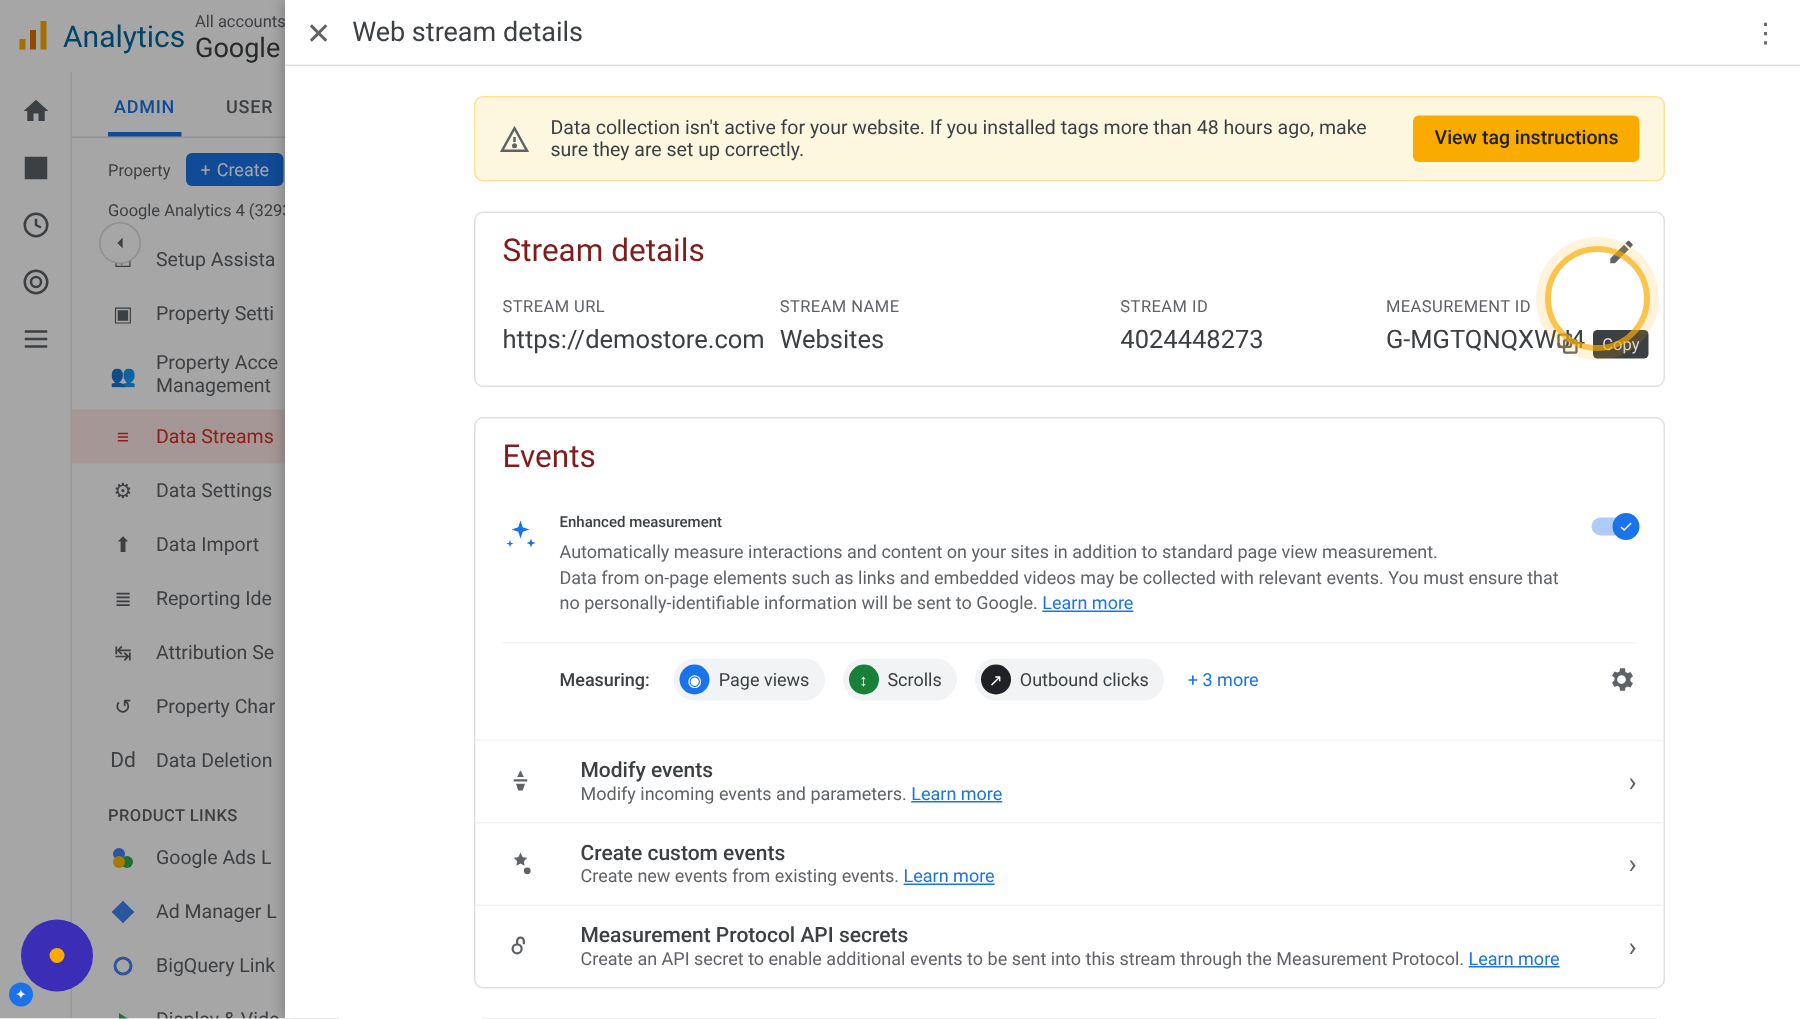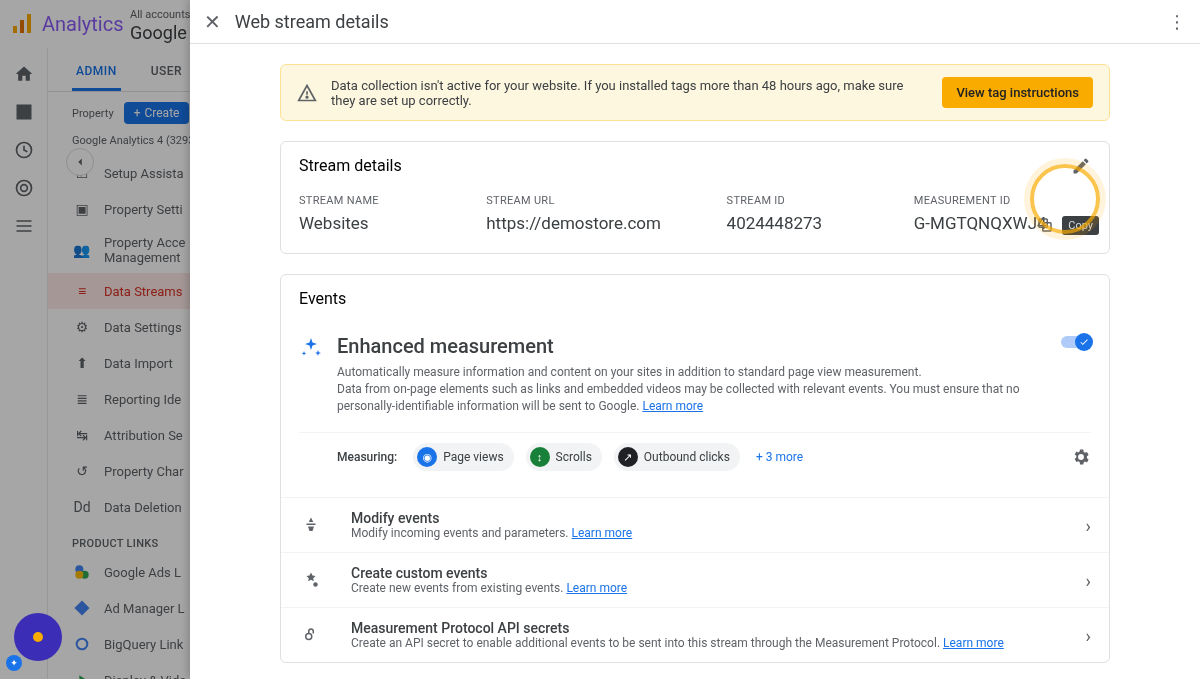--- a/index.html
+++ b/index.html
@@ -2,21 +2,21 @@
 <html><head>
 <meta charset="utf-8">
 <style>
 * { box-sizing: border-box; margin: 0; padding: 0; }
 body { font-family: 'Google Sans', Roboto, Arial, sans-serif; font-size: 13px; color: #3c4043; background: #fff; width: 1200px; height: 679px; overflow: hidden; position: relative; }
 .backdrop { position: absolute; top: 0; left: 0; width: 100%; height: 100%; background: #fff; }
 .sidebar-rail { position: absolute; left: 0; top: 0; width: 48px; height: 100%; background: #fff; display: flex; flex-direction: column; align-items: center; padding-top: 62px; gap: 14px; border-right: 1px solid #e8eaed; z-index: 2; }
 .rail-icon { width: 24px; height: 24px; display: flex; align-items: center; justify-content: center; color: #5f6368; cursor: pointer; }
 .brand-row { position: absolute; top: 0; left: 0; height: 48px; width: 100%; display: flex; align-items: center; padding-left: 10px; background: #fff; z-index: 3; }
 .brand-logo { width: 24px; height: 24px; margin-right: 8px; }
-.brand-text { font-size: 20px; color: #8b5cf6; font-weight: 400; }
+.brand-text { font-size: 20px; color: #0369a1; font-weight: 400; }
 .admin-area { position: absolute; left: 48px; top: 48px; width: 480px; height: calc(100% - 48px); background: #fff; z-index: 2; }
 .admin-tabs { display: flex; gap: 26px; padding: 10px 24px 0; border-bottom: 1px solid #e0e0e0; }
 .admin-tab { font-size: 12px; font-weight: 500; color: #5f6368; padding: 6px 4px 10px; cursor: pointer; letter-spacing: 0.5px; }
 .admin-tab.active { color: #1a73e8; border-bottom: 3px solid #1a73e8; }
 .prop-row { display: flex; align-items: center; gap: 10px; padding: 10px 24px; font-size: 11px; color: #5f6368; }
 .create-btn { background: #1a73e8; color: #fff; border-radius: 4px; padding: 4px 10px; font-size: 12px; display: inline-flex; align-items: center; gap: 4px; }
 .prop-name { padding: 0 24px 8px; font-size: 11px; color: #5f6368; }
 .setting-list { list-style: none; }
 .setting-item { display: flex; align-items: center; gap: 12px; padding: 8px 24px; font-size: 13px; color: #5f6368; cursor: pointer; min-height: 34px; }
 .setting-item.active { background: #fce8e6; color: #d93025; border-radius: 0 16px 16px 0; margin-right: 8px; }
@@ -25,40 +25,40 @@
 .section-header { font-size: 11px; color: #5f6368; font-weight: 500; padding: 12px 24px 4px; letter-spacing: 0.3px; }
 .back-circle { position: absolute; left: 66px; top: 148px; width: 28px; height: 28px; border-radius: 50%; background: #fff; border: 1px solid #dadce0; display: flex; align-items: center; justify-content: center; z-index: 5; cursor: pointer; }
 .top-breadcrumb { position: absolute; top: 8px; left: 130px; font-size: 11px; color: #5f6368; z-index: 3; }
 .top-title { position: absolute; top: 22px; left: 130px; font-size: 18px; color: #3c4043; z-index: 3; }
 .scrim { position: absolute; top: 0; left: 0; width: 100%; height: 100%; background: rgba(0,0,0,0.35); z-index: 8; }
 .panel { position: absolute; top: 0; right: 0; width: 1010px; height: 100%; background: #fff; z-index: 10; display: flex; flex-direction: column; box-shadow: -2px 0 8px rgba(0,0,0,0.2); }
 .panel-header { height: 44px; display: flex; align-items: center; padding: 0 14px; border-bottom: 1px solid #e0e0e0; }
 .close-x { font-size: 20px; color: #5f6368; cursor: pointer; margin-right: 14px; }
 .panel-title { font-size: 18px; color: #3c4043; font-weight: 400; flex: 1; }
 .more-dots { font-size: 18px; color: #5f6368; cursor: pointer; }
-.panel-body { flex: 1; overflow-y: auto; padding: 20px 90px 20px 90px; background: #fff; }
+.panel-body { flex: 1; overflow-y: auto; padding: 20px 90px 20px 90px; background: #fff; margin-left: 36px; }
 .warning-bar { background: #fef7e0; border: 1px solid #fde293; border-radius: 6px; padding: 12px 16px; display: flex; align-items: center; gap: 14px; margin-bottom: 20px; }
 .warning-icon { width: 20px; height: 20px; }
 .warning-text { flex: 1; font-size: 13px; color: #3c4043; }
 .warning-btn { background: #f9ab00; color: #202124; font-size: 13px; font-weight: 500; padding: 8px 14px; border-radius: 4px; cursor: pointer; }
 .card { border: 1px solid #e0e0e0; border-radius: 6px; margin-bottom: 20px; background: #fff; }
-.card-head { padding: 14px 18px; font-size: 16px; color: #000000; display: flex; align-items: flex-start; justify-content: space-between; }
+.card-head { padding: 14px 18px; font-size: 21px; color: #7f1d1d; display: flex; align-items: center; justify-content: space-between; }
 .pencil-icon { width: 20px; height: 20px; color: #5f6368; cursor: pointer; }
 .stream-grid { display: grid; grid-template-columns: 1fr 1.3fr 1fr 1fr; padding: 4px 18px 20px; gap: 10px; position: relative; }
 .str-label { font-size: 11px; color: #5f6368; letter-spacing: 0.3px; margin-bottom: 6px; }
 .str-value { font-size: 17px; color: #3c4043; font-weight: 400; }
 .copy-area { position: absolute; right: 10px; top: 20px; display: flex; align-items: center; gap: 2px; }
 .copy-icon-btn { width: 30px; height: 30px; display: flex; align-items: center; justify-content: center; cursor: pointer; color: #5f6368; }
 .copy-tip { background: #3c4043; color: #dadce0; font-size: 11px; padding: 3px 6px; border-radius: 3px; }
 .highlight-ring { position: absolute; width: 70px; height: 70px; border: 4px solid #f9ab00; border-radius: 50%; right: 100px; top: 164px; z-index: 20; opacity: 0.7; pointer-events: none; box-shadow: 0 0 0 6px rgba(249,171,0,0.2); }
 .event-body { padding: 0 18px 12px; }
 .enh-row { display: flex; align-items: flex-start; gap: 14px; padding: 12px 0 8px; }
 .sparkle-icon { width: 24px; height: 24px; margin-top: 2px; }
 .enh-content { flex: 1; }
-.enh-title { font-size: 20px; color: #3c4043; font-weight: 500; margin-bottom: 6px; }
+.enh-title { font-size: 10px; color: #3c4043; font-weight: 500; margin-bottom: 6px; }
 .enh-desc { font-size: 12px; color: #5f6368; line-height: 1.4; }
 .learn-more { color: #1a73e8; text-decoration: underline; cursor: pointer; }
 .toggle-on { width: 30px; height: 16px; position: relative; }
 .toggle-track { width: 28px; height: 12px; background: #aecbfa; border-radius: 6px; position: absolute; top: 2px; }
 .toggle-knob { width: 18px; height: 18px; background: #1a73e8; border-radius: 50%; position: absolute; right: -2px; top: -1px; display:flex; align-items:center; justify-content:center; }
 .measuring-row { display: flex; align-items: center; gap: 12px; padding: 10px 0 14px 38px; border-top: 1px solid #f1f3f4; margin-top: 10px; }
 .measuring-label { font-size: 12px; font-weight: 500; color: #3c4043; margin-right: 4px; }
 .chip { display: inline-flex; align-items: center; gap: 6px; background: #f1f3f4; border-radius: 14px; padding: 4px 10px 4px 4px; font-size: 12px; color: #3c4043; }
 .chip-icon { width: 20px; height: 20px; border-radius: 50%; display: flex; align-items: center; justify-content: center; font-size: 11px; color: #fff; }
 .chip .c1 { background: #1a73e8; }
@@ -241,26 +241,26 @@
 
     <div class="card">
       <div class="card-head">
         <span>Stream details</span>
         <svg class="pencil-icon" viewBox="0 0 24 24" fill="#5f6368">
             <path d="M3 17.25V21h3.75L17.81 9.94l-3.75-3.75L3 17.25zM20.71 7.04a1 1 0 000-1.41l-2.34-2.34a1 1 0 00-1.41 0l-1.83 1.83 3.75 3.75 1.83-1.83z"></path>
           </svg>
       </div>
       <div class="stream-grid">
         <div>
+          <div class="str-label">STREAM URL</div>
+          <div class="str-value">https://demostore.com</div>
+        </div>
+        <div>
           <div class="str-label">STREAM NAME</div>
           <div class="str-value">Websites</div>
-        </div>
-        <div>
-          <div class="str-label">STREAM URL</div>
-          <div class="str-value">https://demostore.com</div>
         </div>
         <div>
           <div class="str-label">STREAM ID</div>
           <div class="str-value">4024448273</div>
         </div>
         <div>
           <div class="str-label">MEASUREMENT ID</div>
           <div class="str-value">G-MGTQNQXWJ4</div>
         </div>
         <div class="copy-area">
@@ -282,21 +282,21 @@
       <div class="event-body">
         <div class="enh-row">
           <svg class="sparkle-icon" viewBox="0 0 24 24" fill="#1a73e8">
               <path d="M12 2l1.5 4.5L18 8l-4.5 1.5L12 14l-1.5-4.5L6 8l4.5-1.5z"></path>
               <path d="M19 14l.8 2.2L22 17l-2.2.8L19 20l-.8-2.2L16 17l2.2-.8z"></path>
               <path d="M5 15l.6 1.8L7.4 17.4 5.6 18 5 19.8 4.4 18 2.6 17.4 4.4 16.8z"></path>
             </svg>
           <div class="enh-content">
             <div class="enh-title">Enhanced measurement</div>
             <div class="enh-desc">
-              <span>Automatically measure information and content on your sites in addition to standard page view measurement.</span><br>
+              <span>Automatically measure interactions and content on your sites in addition to standard page view measurement.</span><br>
               <span>Data from on-page elements such as links and embedded videos may be collected with relevant events. You must ensure that no personally-identifiable information will be sent to Google. </span><span class="learn-more">Learn more</span>
             </div>
           </div>
           <div class="toggle-on">
             <div class="toggle-track"></div>
             <div class="toggle-knob">
                 <svg width="10" height="10" viewBox="0 0 24 24" fill="#fff">
                   <path d="M9 16.17L4.83 12l-1.42 1.41L9 19 21 7l-1.41-1.41z"></path>
                 </svg>
               </div>

